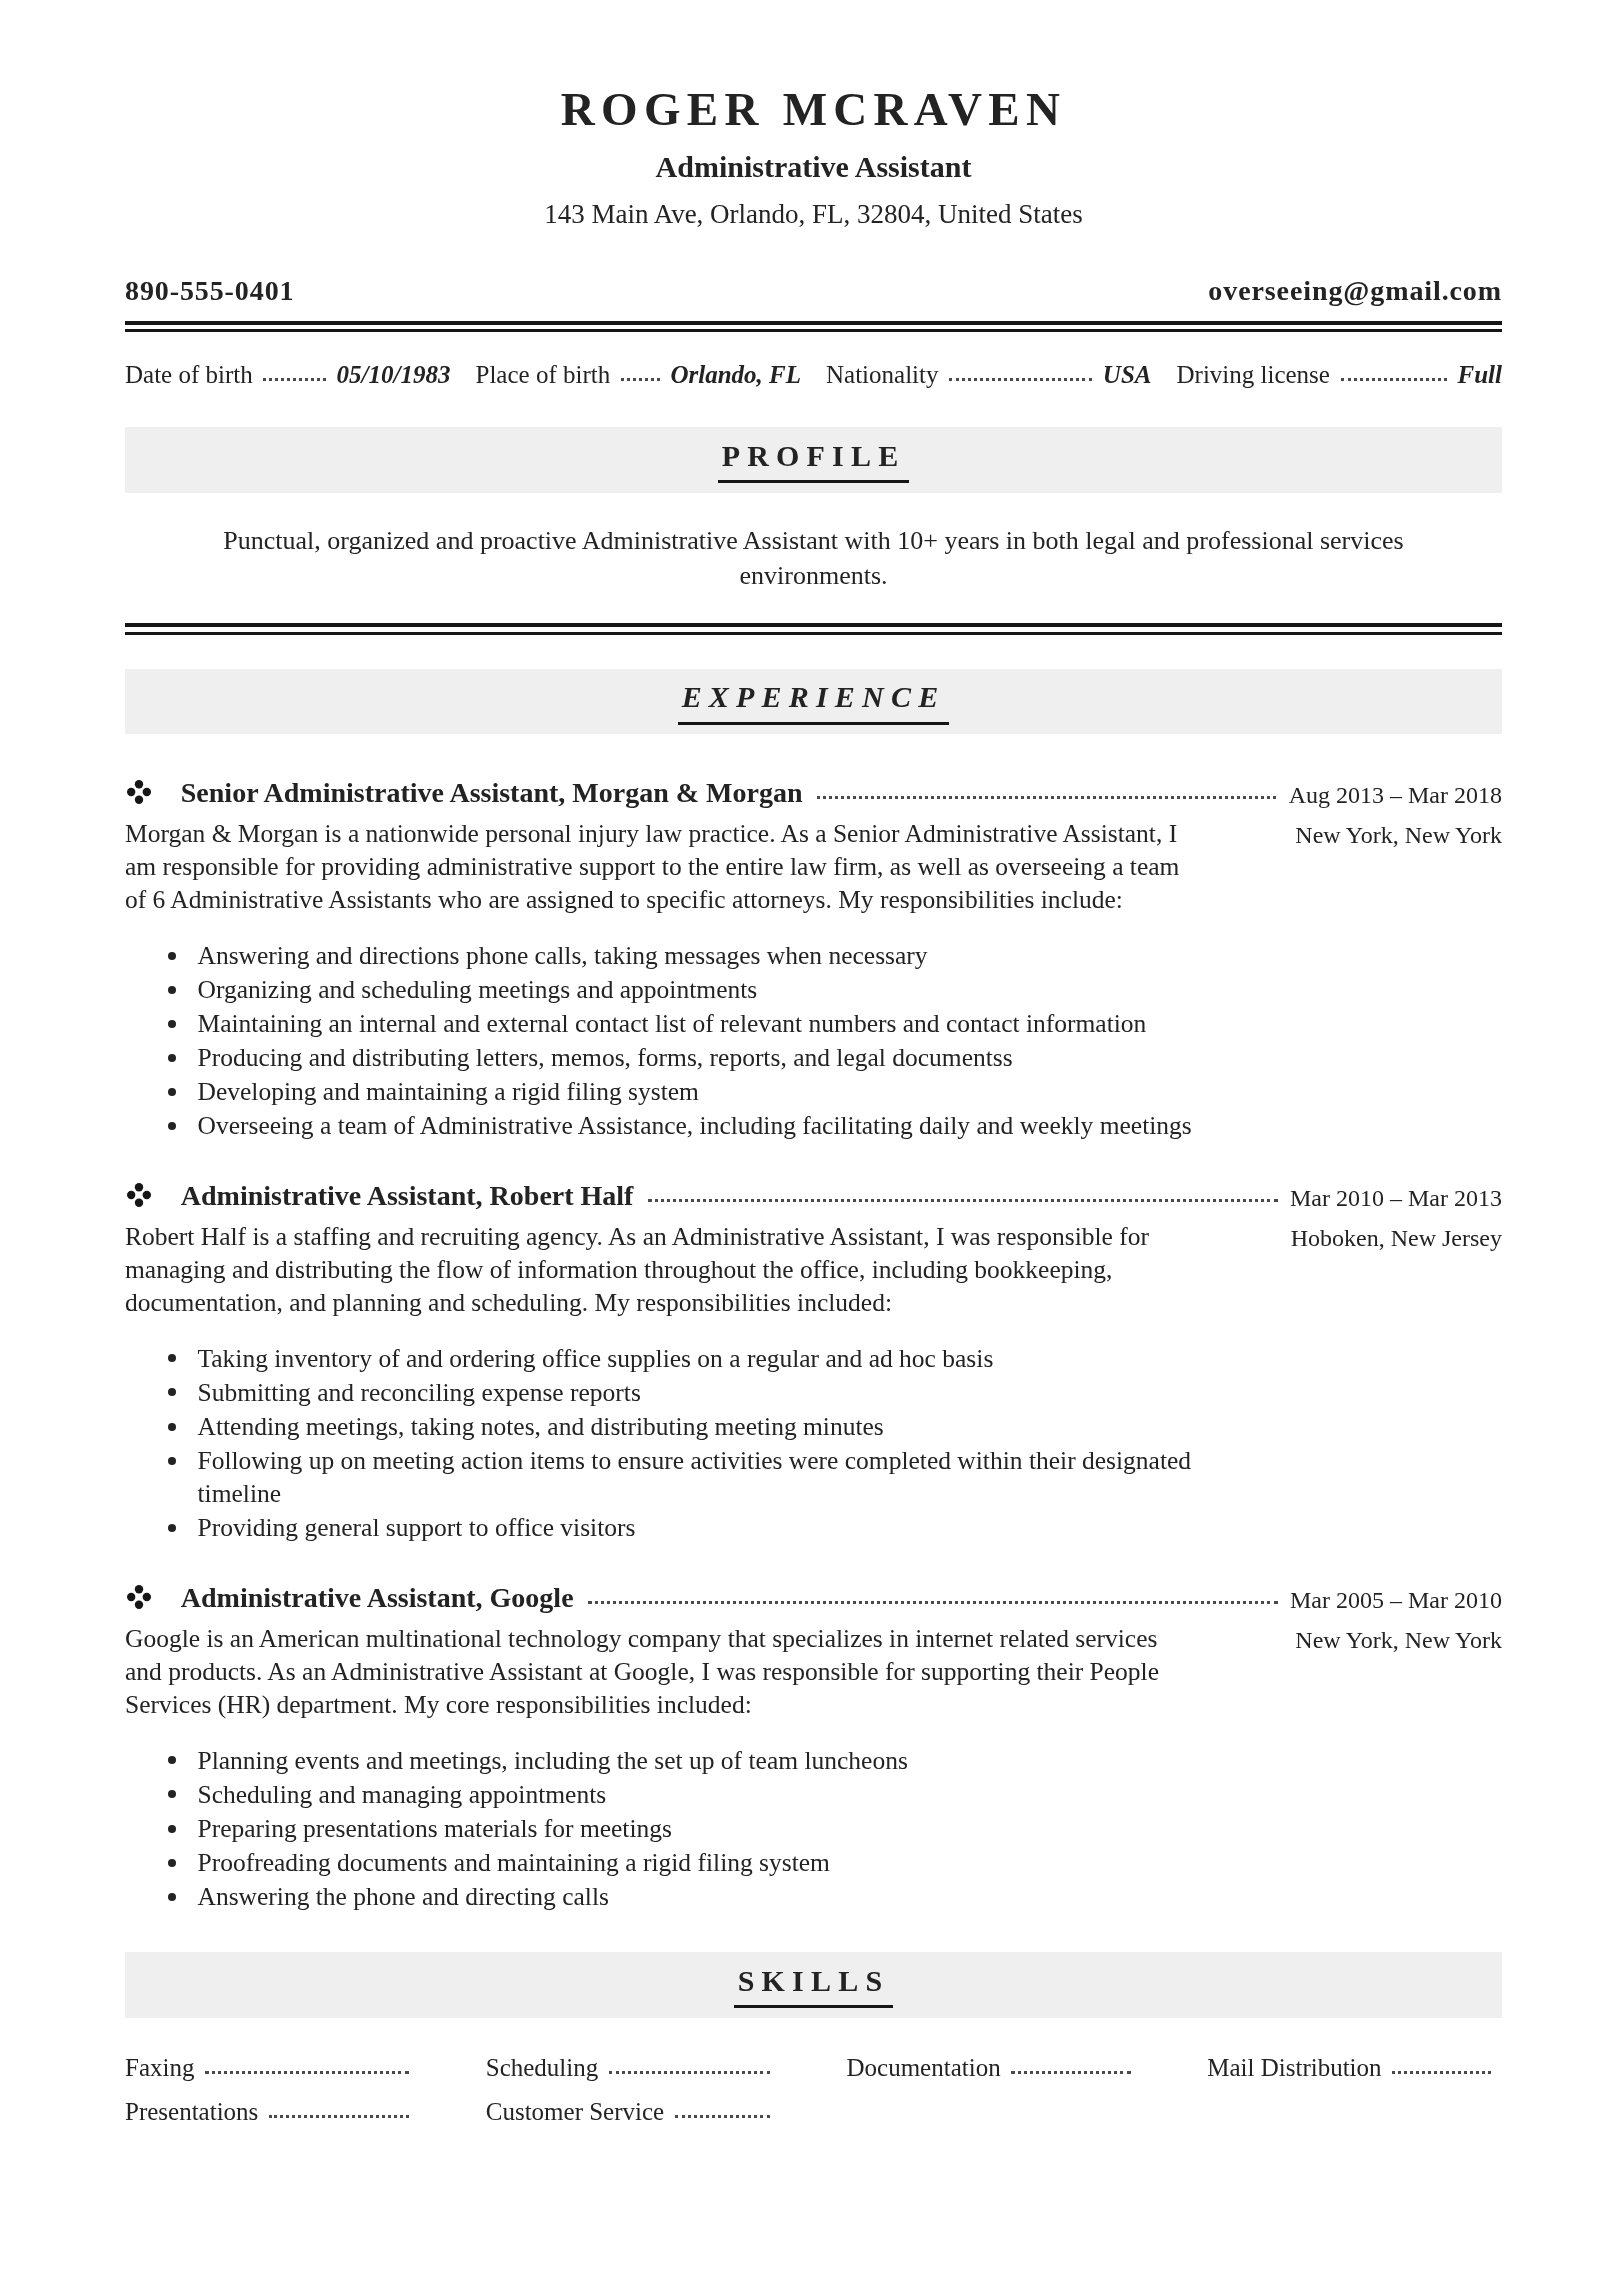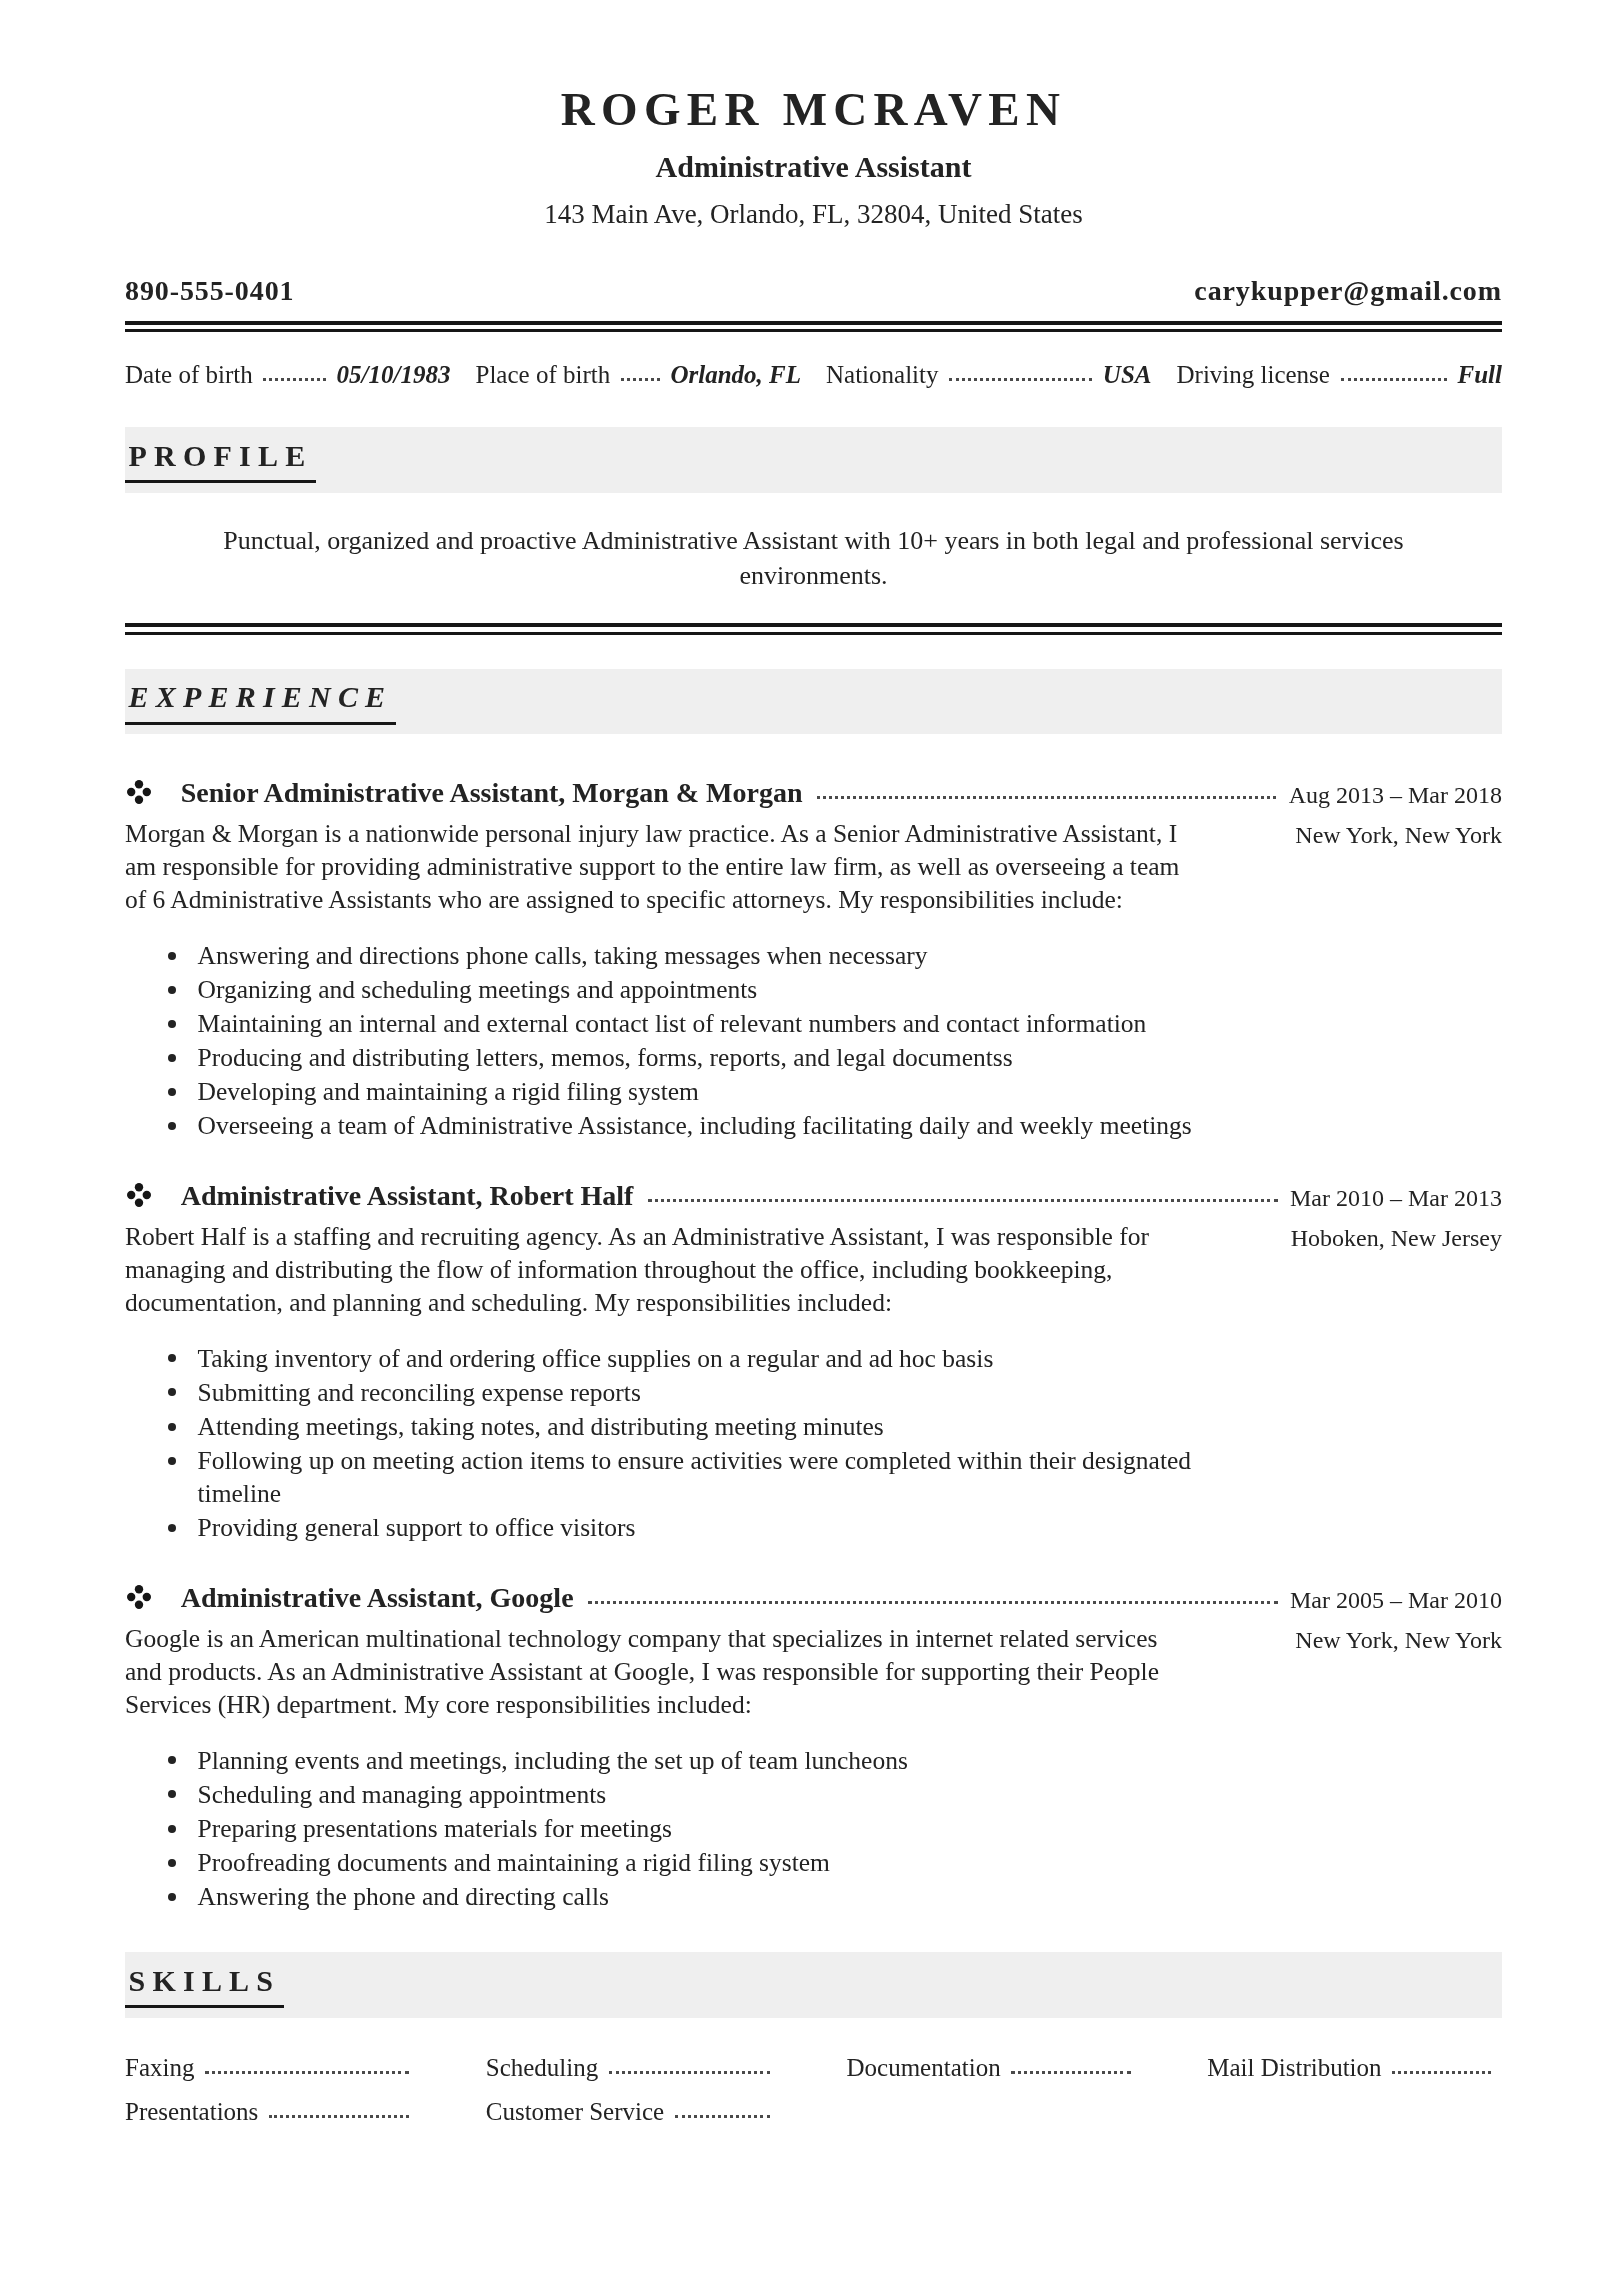--- a/index.html
+++ b/index.html
@@ -25,21 +25,21 @@
   
   .dotrow{display:flex;align-items:flex-end;font-size:25px;}
   .leader{flex:1 1 auto;min-width:36px;margin:0 10.7px 8px;
     border-bottom:3.6px dotted var(--leader,#4a4a4a);}
   .d-label{white-space:nowrap;}
   .d-value{white-space:nowrap;font-weight:700;font-style:italic;}
 
   .details-grid{display:grid;grid-template-columns:1fr 1fr 1fr 1fr;column-gap:66px;row-gap:19.7px;margin-top:29px;gap:25px;}
 
   
-  .band{background:var(--band,#efefef);text-align:left;padding:11.6px 0 9.9px;}
+  .band{background:var(--band,#efefef);text-align:center;padding:11.6px 0 9.9px;}
   .band.profile{margin-top:38px;}
   .band.exp{margin-top:34px;font-style:italic;}
   .band.skills{margin-top:39px;}
   .band-title{display:inline-block;font-size:30px;font-weight:700;letter-spacing:7.2px;
     border-bottom:3.6px solid var(--rule,#161616);padding:0 3.6px 7.2px;}
 
   .profile-text{font-size:26px;line-height:1.35;text-align:center;max-width:1191px;margin:30px auto 0;}
 
   
   .job{margin-top:38px;}
@@ -64,21 +64,21 @@
 <body>
 
 <div class="page">
 
   <h1 class="name">ROGER MCRAVEN</h1>
   <div class="subtitle">Administrative Assistant</div>
   <div class="address">143 Main Ave, Orlando, FL, 32804, United States</div>
 
   <div class="contact-row">
     <span>890-555-0401</span>
-    <span>carykupper@gmail.com</span>
+    <span>overseeing@gmail.com</span>
   </div>
 
   <div class="double-rule"></div>
 
   <div class="details-grid">
     <div class="dotrow">
       <span class="d-label">Date of birth</span>
       <span class="leader"></span>
       <span class="d-value">05/10/1983</span>
     </div>

